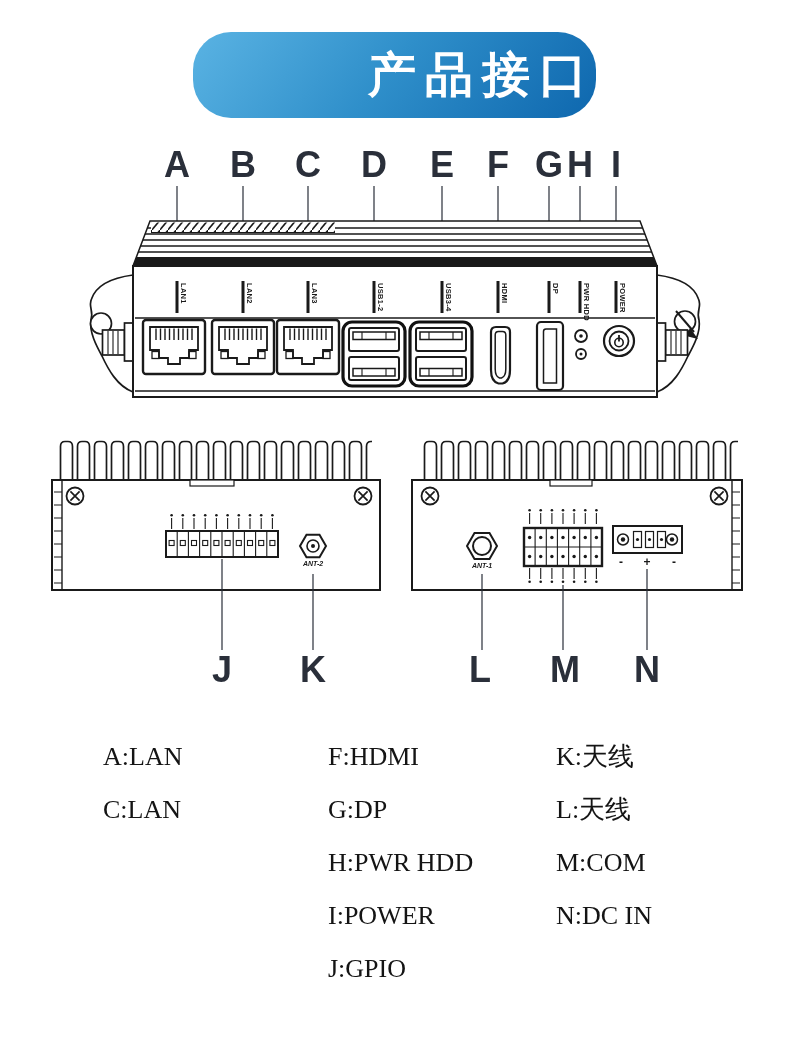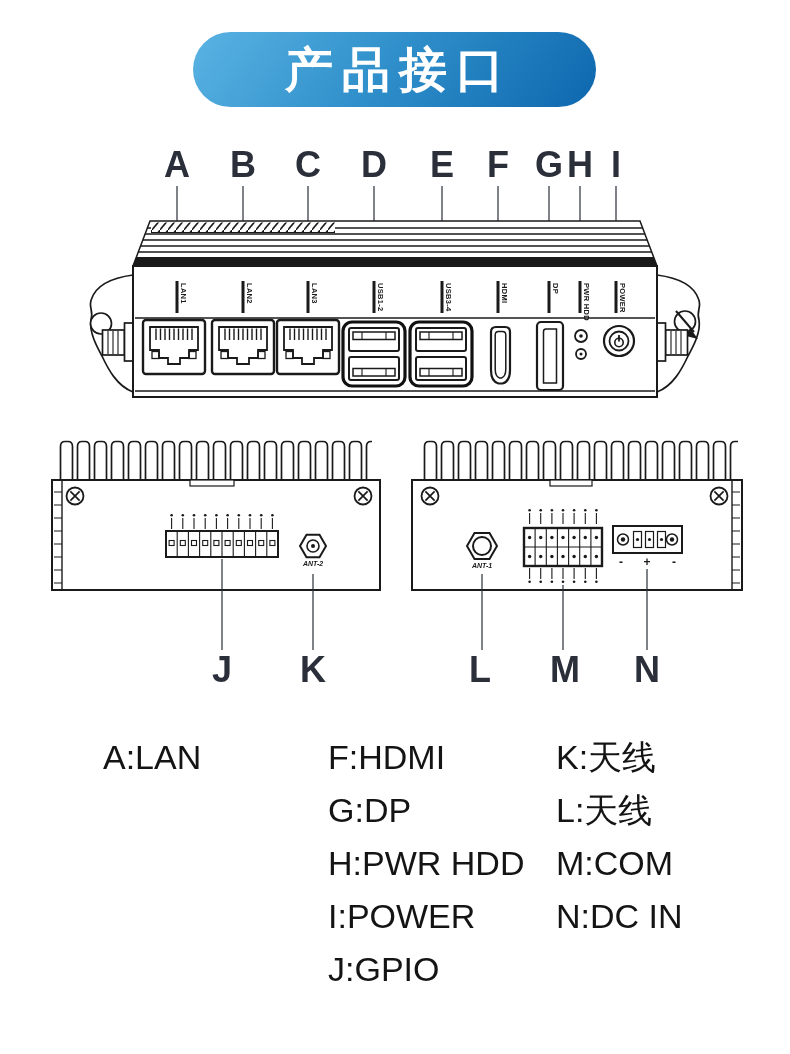--- a/index.html
+++ b/index.html
@@ -1,34 +1,34 @@
 <!DOCTYPE html>
 <html style="--banner-light: #5ab3e3; --banner-dark: #0e67ae; --banner-text: #ffffff; --ink: #1a1a1a; --letter: #2a2f3a; --legend-text: #141414;"><head>
 <meta charset="utf-8">
 <style>
   html,body{margin:0;padding:0;}
   body{width:790px;height:1054px;position:relative;background:#ffffff;
        font-family:"Liberation Sans",sans-serif;overflow:hidden;}
   .abs{position:absolute;}
-  .banner{left:193px;top:32px;width:403px;height:75px;border-radius:38px;
+  .banner{left:193px;top:32px;width:403px;height:86px;border-radius:38px;
     background:linear-gradient(128deg,var(--banner-light,#5ab3e3) 0%,#2f8fca 48%,var(--banner-dark,#0e67ae) 100%);
-    display:flex;align-items:center;justify-content:center;}
+    display:flex;align-items:center;justify-content:flex-end;}
   .banner-text{color:var(--banner-text,#ffffff);font-size:48px;font-weight:700;letter-spacing:9px;padding-left:9px;line-height:1;}
   .callout-letter{font-size:36px;font-weight:600;color:var(--letter,#2a2f3a);transform:translateX(-50%);line-height:1;}
   .top-letter{top:147px;}
   .bottom-letter{top:652px;}
   .port-label{font-size:7.5px;font-weight:700;color:var(--ink,#1a1a1a);transform:rotate(90deg);
     transform-origin:0 0;white-space:nowrap;letter-spacing:.3px;line-height:1;}
   .ant-label{font-size:7px;font-style:italic;font-weight:700;color:var(--ink,#1a1a1a);
     transform:translateX(-50%);white-space:nowrap;line-height:1;}
   .dc-label{font-size:12px;font-weight:700;color:var(--ink,#1a1a1a);transform:translateX(-50%);line-height:1;}
   .legend{left:0;top:742px;width:790px;height:280px;}
   .legend-col{position:absolute;top:0;}
   .legend-col.c1{left:103px;} .legend-col.c2{left:328px;} .legend-col.c3{left:556px;}
-  .legend-item{height:53px;font-size:34px;font-weight:500;color:var(--legend-text,#141414);line-height:30px;white-space:nowrap;}
+  .legend-item{height:53px;font-size:26px;font-weight:500;color:var(--legend-text,#141414);line-height:30px;white-space:nowrap;font-family:Liberation Serif, serif;}
   svg.lineart{position:absolute;left:0;top:0;}
 </style>
 </head>
 <body>
 
 <svg class="lineart" width="790" height="1054" viewBox="0 0 790 1054">
   <defs>
     <g id="rj45">
       <rect x="0" y="0" width="62" height="54" rx="3" fill="#fff" stroke="#1a1a1a" stroke-width="2.4"></rect>
       <path d="M7,7 H55 V30 H46 V38 H37 V44 H25 V38 H16 V30 H7 Z" fill="none" stroke="#1a1a1a" stroke-width="1.8"></path>
@@ -301,20 +301,21 @@
 
 <span class="abs callout-letter bottom-letter" style="left:222px">J</span>
 <span class="abs callout-letter bottom-letter" style="left:313px">K</span>
 <span class="abs callout-letter bottom-letter" style="left:480px">L</span>
 <span class="abs callout-letter bottom-letter" style="left:565px">M</span>
 <span class="abs callout-letter bottom-letter" style="left:647px">N</span>
 
 <div class="abs legend">
   <div class="legend-col c1">
     <div class="legend-item">A:LAN</div>
+    <div class="legend-item">C:LAN</div>
   </div>
   <div class="legend-col c2">
     <div class="legend-item">F:HDMI</div>
     <div class="legend-item">G:DP</div>
     <div class="legend-item">H:PWR HDD</div>
     <div class="legend-item">I:POWER</div>
     <div class="legend-item">J:GPIO</div>
   </div>
   <div class="legend-col c3">
     <div class="legend-item">K:天线</div>

